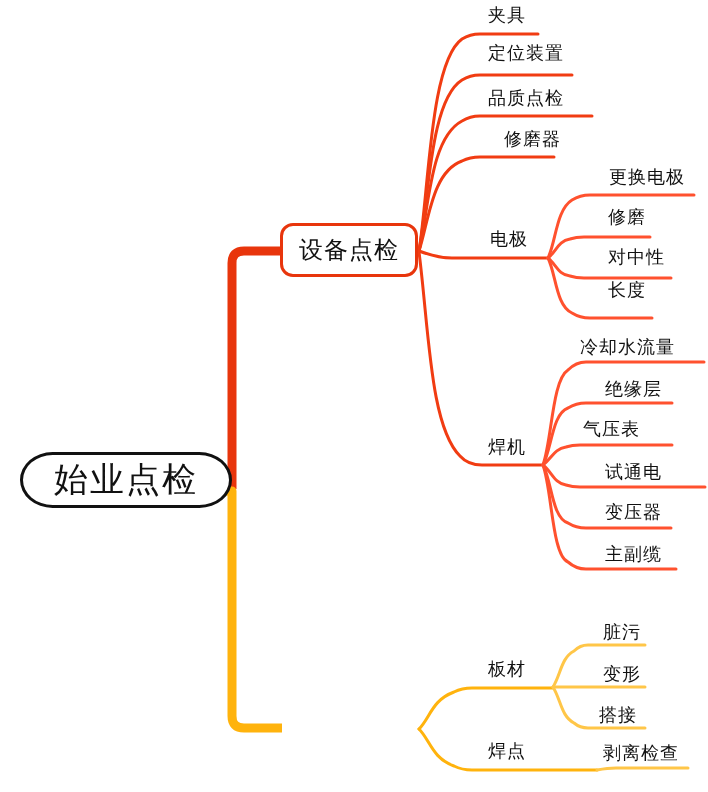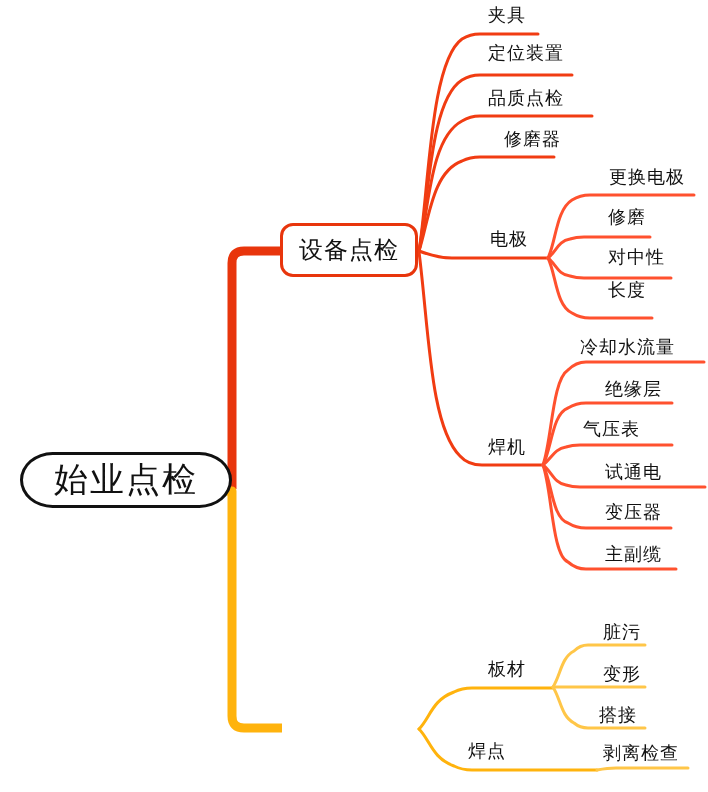--- a/index.html
+++ b/index.html
@@ -113,20 +113,20 @@
   <div class="leaf" style="left:608px;top:281px">长度</div>
 
   <div class="leaf" style="left:580px;top:338px">冷却水流量</div>
   <div class="leaf" style="left:605px;top:380px">绝缘层</div>
   <div class="leaf" style="left:583px;top:420px">气压表</div>
   <div class="leaf" style="left:605px;top:463px">试通电</div>
   <div class="leaf" style="left:605px;top:503px">变压器</div>
   <div class="leaf" style="left:605px;top:545px">主副缆</div>
 
   <div class="leaf" style="left:488px;top:660px">板材</div>
-  <div class="leaf" style="left:468px;top:742px">焊点</div>
+  <div class="leaf" style="left:488px;top:742px">焊点</div>
 
   <div class="leaf" style="left:603px;top:623px">脏污</div>
   <div class="leaf" style="left:603px;top:665px">变形</div>
   <div class="leaf" style="left:599px;top:706px">搭接</div>
   <div class="leaf" style="left:603px;top:744px">剥离检查</div>
 
 </div>
 
 </body></html>

